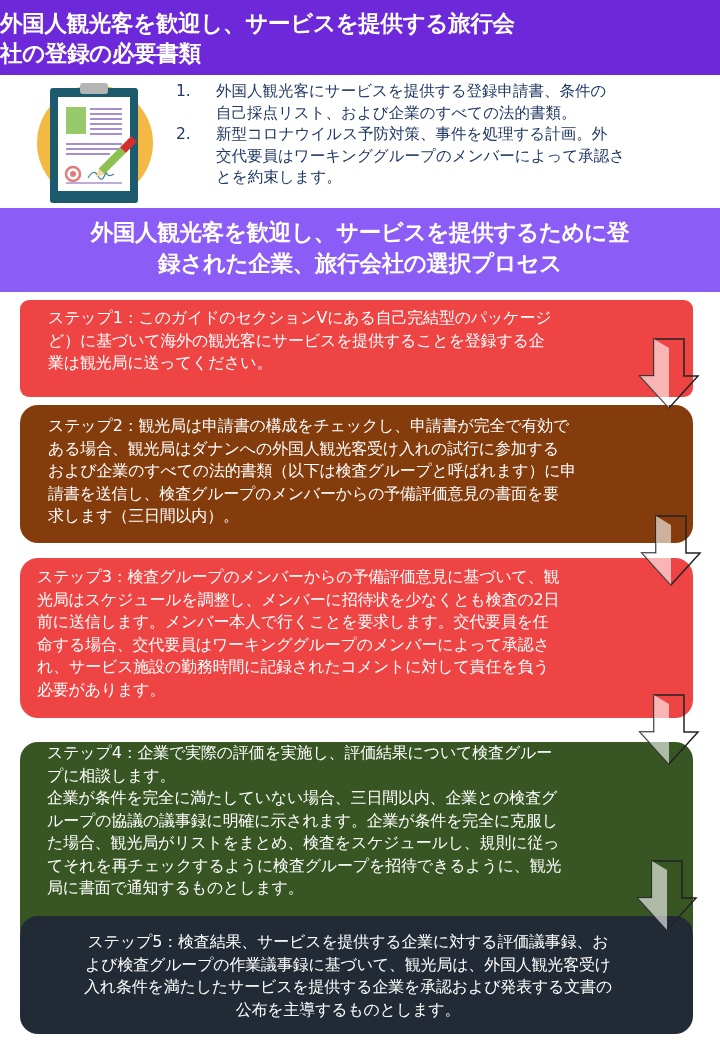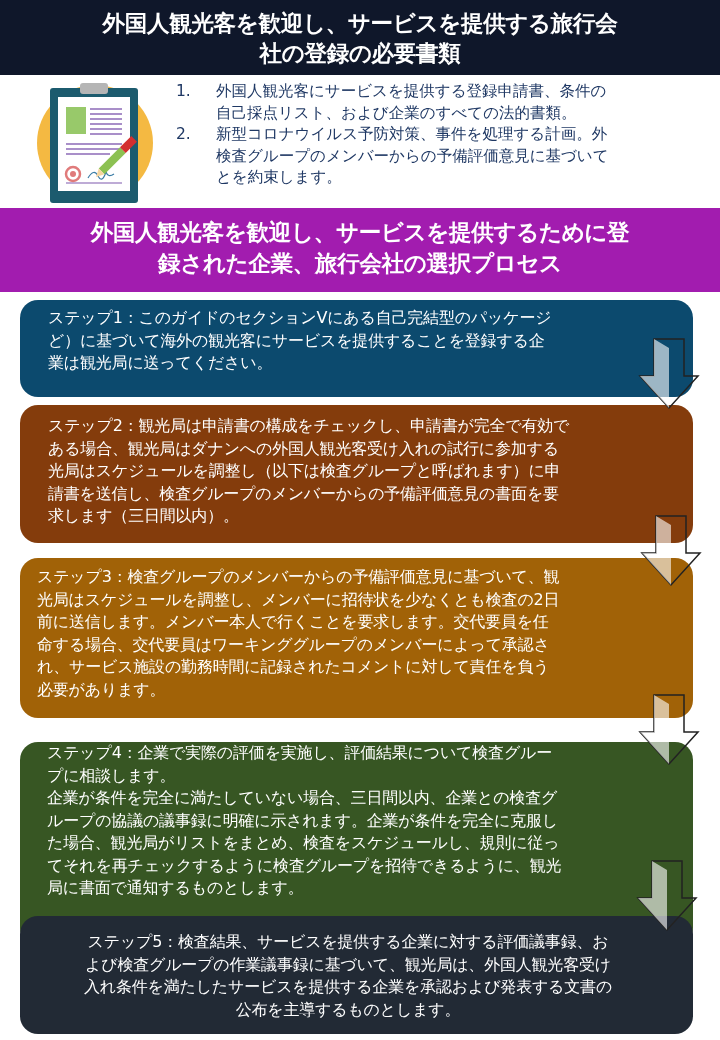--- a/index.html
+++ b/index.html
@@ -1,41 +1,41 @@
 <!DOCTYPE html>
 <html><head>
 <meta charset="utf-8">
 <style>
   html, body { margin: 0; padding: 0; background: #ffffff; }
   body { width: 720px; height: 1040px; position: relative; overflow: hidden;
          font-family: "DejaVu Sans", "Liberation Sans", sans-serif; }
 
   .header { position: absolute; left: 0; top: 0; width: 720px; height: 75px;
-            background: #0f172a; color: #fff; text-align: center;
+            background: #6d28d9; color: #fff; 
             font-weight: bold; font-size: 22.5px; line-height: 30px;
             padding-top: 8px; box-sizing: border-box; letter-spacing: -0.3px; }
 
   .docs { position: absolute; left: 0; top: 75px; width: 720px; height: 130px; }
   .icon-wrap { position: absolute; left: 30px; top: 8px; width: 130px; height: 120px; }
   .doc-list { position: absolute; left: 176px; top: 6px; width: 530px; margin: 0; padding: 0;
               list-style: none; color: #1f3864; font-size: 15.5px; line-height: 21.5px; }
   .doc-list li { position: relative; padding-left: 40px; }
   .doc-list .num { position: absolute; left: 0; top: 0; }
 
   .banner { position: absolute; left: 0; top: 208px; width: 720px; height: 84px;
-            background: #a21caf; color: #fff; text-align: center; font-weight: bold;
+            background: #8b5cf6; color: #fff; text-align: center; font-weight: bold;
             font-size: 22.5px; line-height: 31px; padding-top: 9px; box-sizing: border-box;
             letter-spacing: -0.3px; }
 
   .step { position: absolute; left: 20px; width: 673px; border-radius: 18px;
           color: #fff; font-size: 16px; line-height: 22.5px; box-sizing: border-box;
           padding: 7px 44px 0 28px; letter-spacing: -0.2px; }
-  .step1 { top: 300px; height: 97px; background: #0c4a6e; }
+  .step1 { top: 300px; height: 97px; background: #ef4444; border-radius: 9px; }
   .step2 { top: 405px; height: 138px; background: #843c0c; padding-top: 10px; }
-  .step3 { top: 558px; height: 160px; background: #a16207; padding-left: 17px; padding-top: 8px; }
+  .step3 { top: 558px; height: 160px; background: #ef4444; padding-left: 17px; padding-top: 8px; }
   .step4 { top: 742px; height: 204px; background: #375623; padding-left: 27px; padding-top: 0px; }
   .step5 { top: 916px; height: 118px; background: #222a35; padding-left: 27px; padding-top: 15px; text-align: center; }
   .step .line { display: block; white-space: nowrap; }
 
   .arrow { position: absolute; width: 62px; height: 72px; }
 </style>
 </head>
 <body>
 
 <div class="header">
@@ -75,41 +75,41 @@
   </div>
   <ol class="doc-list">
     <li>
       <span class="num">1.</span>
       <span style="display:block">外国人観光客にサービスを提供する登録申請書、条件の</span>
       <span style="display:block">自己採点リスト、および企業のすべての法的書類。</span>
     </li>
     <li>
       <span class="num">2.</span>
       <span style="display:block">新型コロナウイルス予防対策、事件を処理する計画。外</span>
-      <span style="display:block">検査グループのメンバーからの予備評価意見に基づいて</span>
+      <span style="display:block">交代要員はワーキンググループのメンバーによって承認さ</span>
       <span style="display:block">とを約束します。</span>
     </li>
   </ol>
 </div>
 
 <div class="banner">
   <div>外国人観光客を歓迎し、サービスを提供するために登</div>
   <div>録された企業、旅行会社の選択プロセス</div>
 </div>
 
 <div class="step step1">
   <span class="line">ステップ1：このガイドのセクションVにある自己完結型のパッケージ</span>
   <span class="line">ど）に基づいて海外の観光客にサービスを提供することを登録する企</span>
   <span class="line">業は観光局に送ってください。</span>
 </div>
 
 <div class="step step2">
   <span class="line">ステップ2：観光局は申請書の構成をチェックし、申請書が完全で有効で</span>
   <span class="line">ある場合、観光局はダナンへの外国人観光客受け入れの試行に参加する</span>
-  <span class="line">光局はスケジュールを調整し（以下は検査グループと呼ばれます）に申</span>
+  <span class="line">および企業のすべての法的書類（以下は検査グループと呼ばれます）に申</span>
   <span class="line">請書を送信し、検査グループのメンバーからの予備評価意見の書面を要</span>
   <span class="line">求します（三日間以内）。</span>
 </div>
 
 <div class="step step3">
   <span class="line">ステップ3：検査グループのメンバーからの予備評価意見に基づいて、観</span>
   <span class="line">光局はスケジュールを調整し、メンバーに招待状を少なくとも検査の2日</span>
   <span class="line">前に送信します。メンバー本人で行くことを要求します。交代要員を任</span>
   <span class="line">命する場合、交代要員はワーキンググループのメンバーによって承認さ</span>
   <span class="line">れ、サービス施設の勤務時間に記録されたコメントに対して責任を負う</span>

